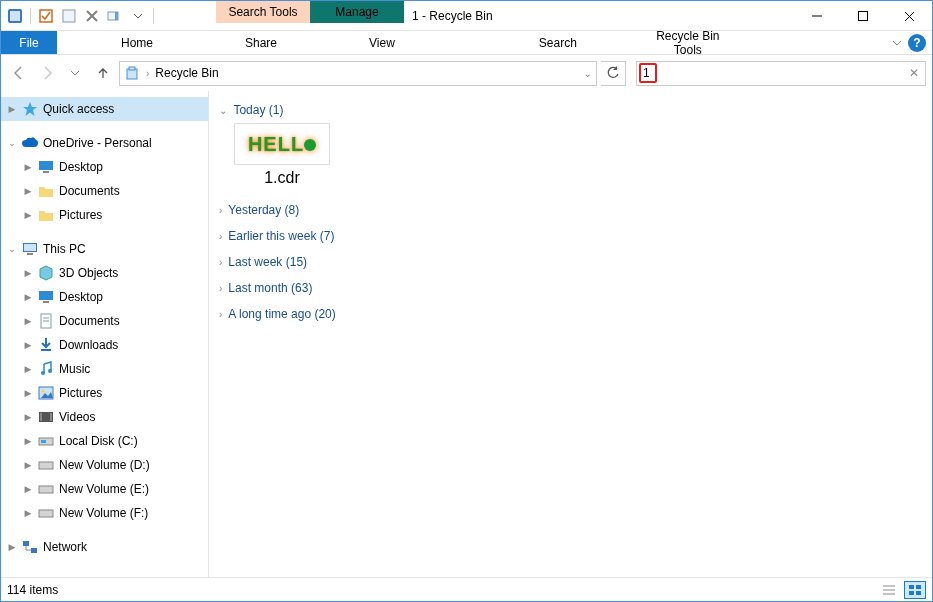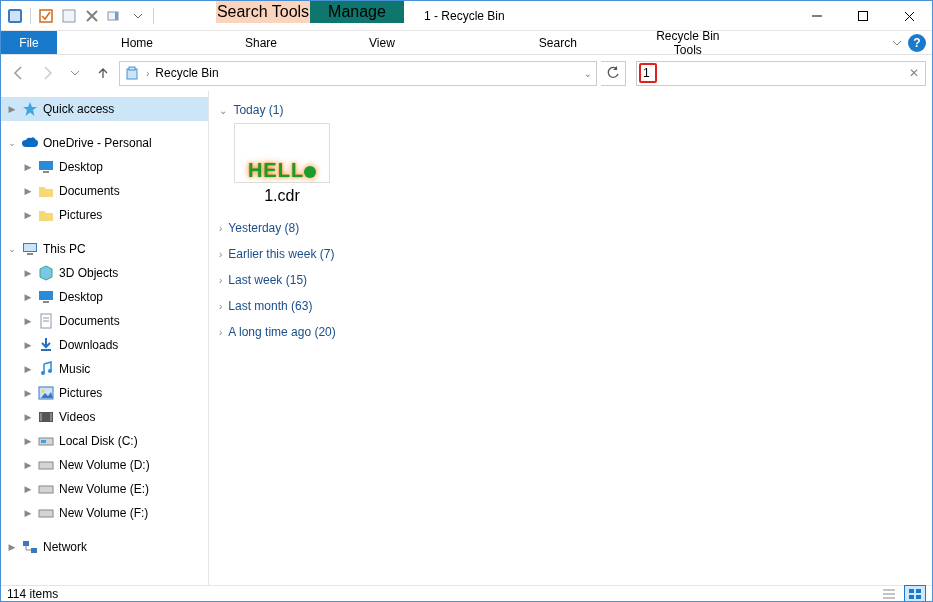--- a/index.html
+++ b/index.html
@@ -3,24 +3,24 @@
 <meta charset="utf-8">
 <style>
   * { box-sizing: border-box; margin: 0; padding: 0; font-family: "Segoe UI", Tahoma, sans-serif; font-size: 12px; }
   body { width: 933px; height: 602px; border: 1px solid #4a90d6; background: #fff; color: #000; overflow: hidden; display:flex; flex-direction:column;}
   
   .titlebar { height: 30px; display: flex; align-items: stretch; background: #fff; border-bottom: 1px solid #e5e5e5;}
   .qat { display:flex; align-items:center; gap:3px; padding-left:4px;}
   .qat .qicon { width:20px; height:20px; display:flex; align-items:center; justify-content:center;}
   .qdivider { width:1px; height:16px; background:#d0d0d0; margin:0 2px;}
   .context-tabs { display:flex; margin-left:60px;}
-  .context-tab { width:94px; height:22px; display:flex; align-items:center; justify-content:center; font-size:16px;}
+  .context-tab { width:94px; height:22px; display:flex; align-items:center; justify-content:center; font-size:12px;}
   .ct-search { background:#fcd3bd; }
   .ct-manage { background:#0f766e; }
-  .title-text { flex:1; display:flex; align-items:center; padding-left:20px; font-size:12px;}
+  .title-text { flex:1; display:flex; align-items:center; padding-left:8px; font-size:12px;}
   .win-controls { display:flex;}
   .win-btn { width:46px; height:30px; display:flex; align-items:center; justify-content:center;}
   
   .ribbon-tabs { height:24px; display:flex; align-items:stretch; border-bottom:1px solid #e1e1e1;gap:36px;}
   .file-tab { background:#1979ca; color:#fff; width:56px; display:flex; align-items:center; justify-content:center;}
   .rtab { padding:0 28px; display:flex; align-items:center; justify-content:center;}
   .rtab.sub { width:94px; padding:0; text-align:center;}
   .ribbon-right { margin-left:auto; display:flex; align-items:center; padding-right:6px; gap:6px;}
   .help-icon { width:18px; height:18px; border-radius:50%; background:#1979ca; color:#fff; display:flex; align-items:center; justify-content:center; font-weight:bold;}
   
@@ -43,25 +43,25 @@
   .nav-item .nlabel { padding-left:2px;}
   .nav-item.indent1 { padding-left:20px;}
   .nav-item.top { font-weight:400;}
   .quick-access { background:#cde6f7;}
   
   .content { flex:1; padding:8px 8px; overflow-y:auto;}
   .group-header { display:flex; align-items:center; gap:6px; color:#1a4e8a; padding:4px 0 6px 2px; font-size:13px;}
   .group-header .gchev { color:#888; font-size:10px;}
   .thumb-row { display:flex; gap:12px; padding-left:10px; padding-bottom:10px;}
   .thumb { width:110px; display:flex; flex-direction:column; align-items:center; gap:4px;}
-  .thumb-img { width:96px; height:60px; border:1px solid #ddd; display:flex; align-items:flex-end; justify-content:center;}
+  .thumb-img { width:96px; height:42px; border:1px solid #ddd; display:flex; align-items:center; justify-content:center;}
   .thumb-label { font-size:16px;}
   .collapsed-groups .group-header { padding:6px 0 6px 2px;}
   
-  .statusbar { height:16px; border-top:1px solid #e5e5e5; display:flex; align-items:center; padding:0 6px; font-size:12px;}
+  .statusbar { height:24px; border-top:1px solid #e5e5e5; display:flex; align-items:center; padding:0 6px; font-size:12px;}
   .status-right { margin-left:auto; display:flex; gap:4px; align-items:center;}
   .view-btn { width:22px; height:18px; border:1px solid transparent; display:flex; align-items:center; justify-content:center;}
   .view-btn.active { border:1px solid #1979ca; background:#cde8ff;}
   
   svg { display:block; }
   .hello-img { font-weight:bold; font-size:20px; letter-spacing:1px; color:#1a9c2e; text-shadow:0 0 6px #ff7a00, 0 0 2px #ff7a00;}
   .hello-img .dot { display:inline-block; width:12px; height:12px; border-radius:50%; background:#1a9c2e; box-shadow:0 0 6px #ff7a00; vertical-align:middle;}
 </style>
 </head>
 <body>

